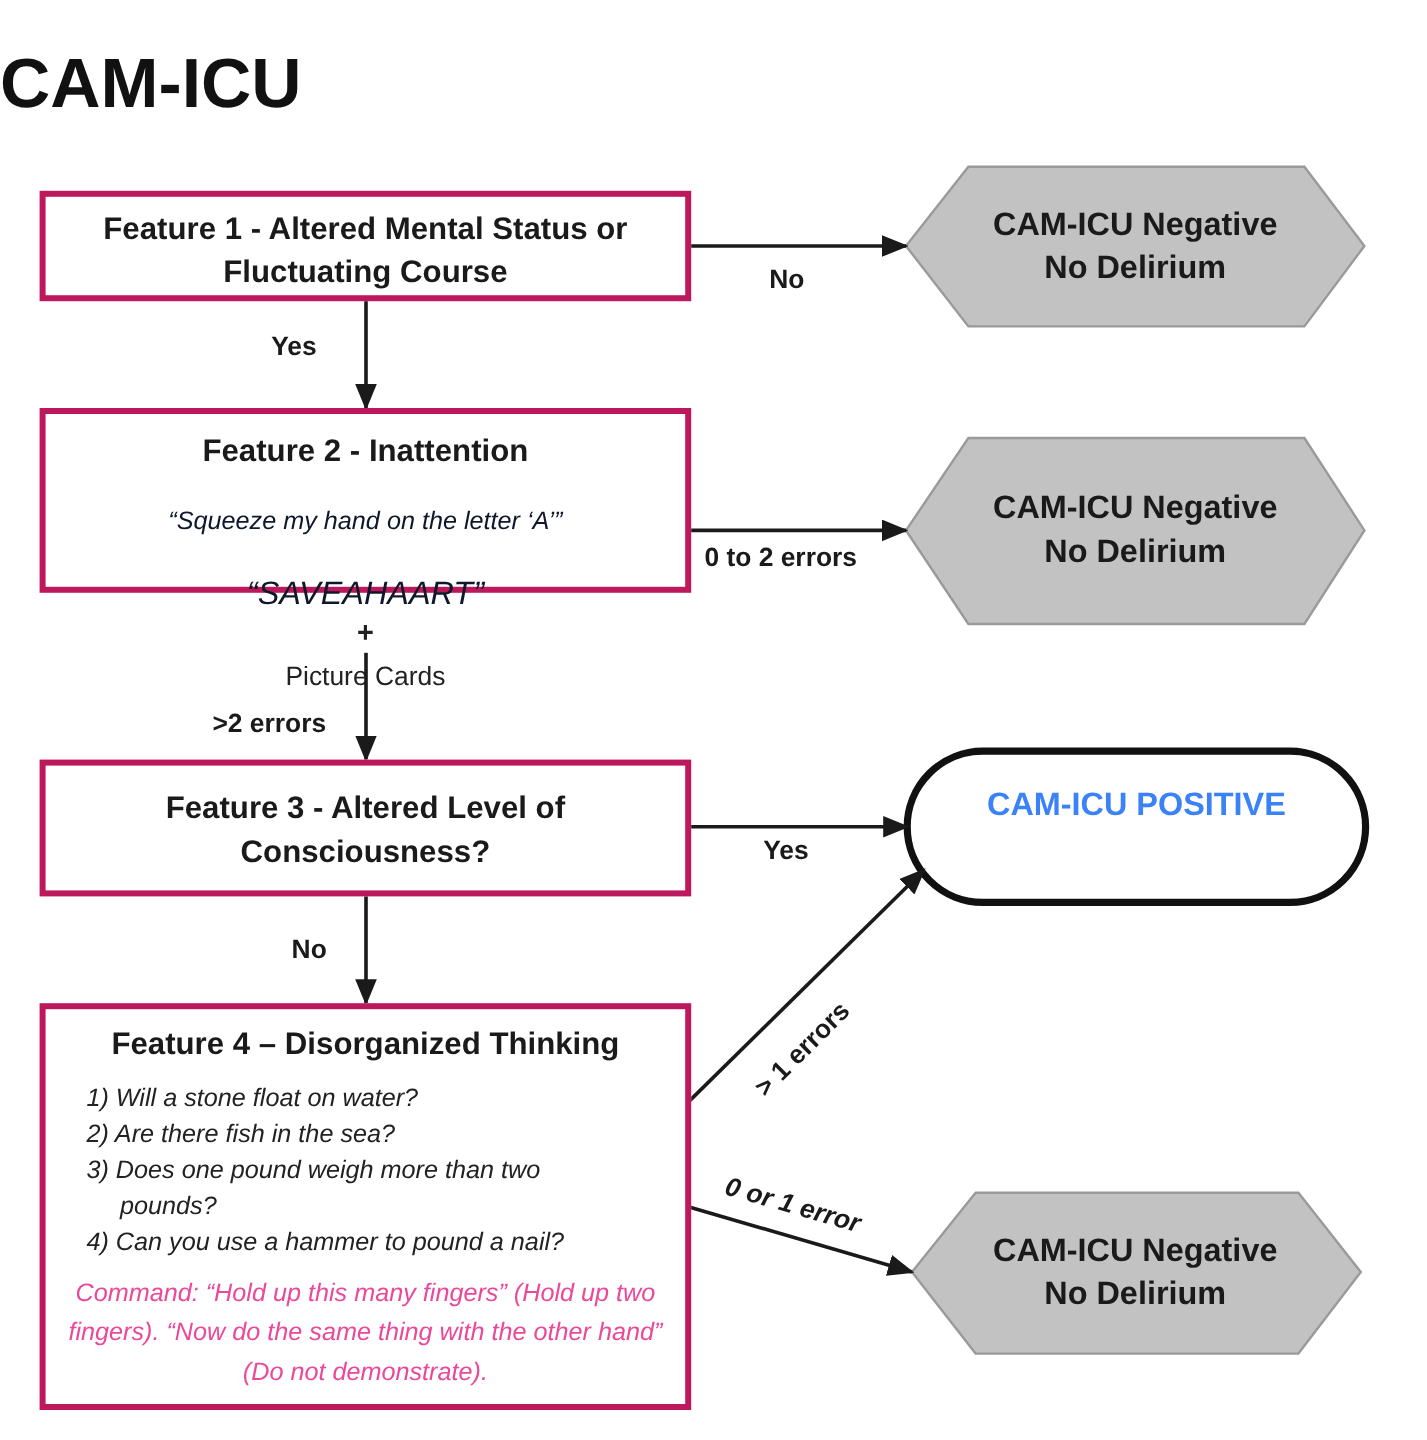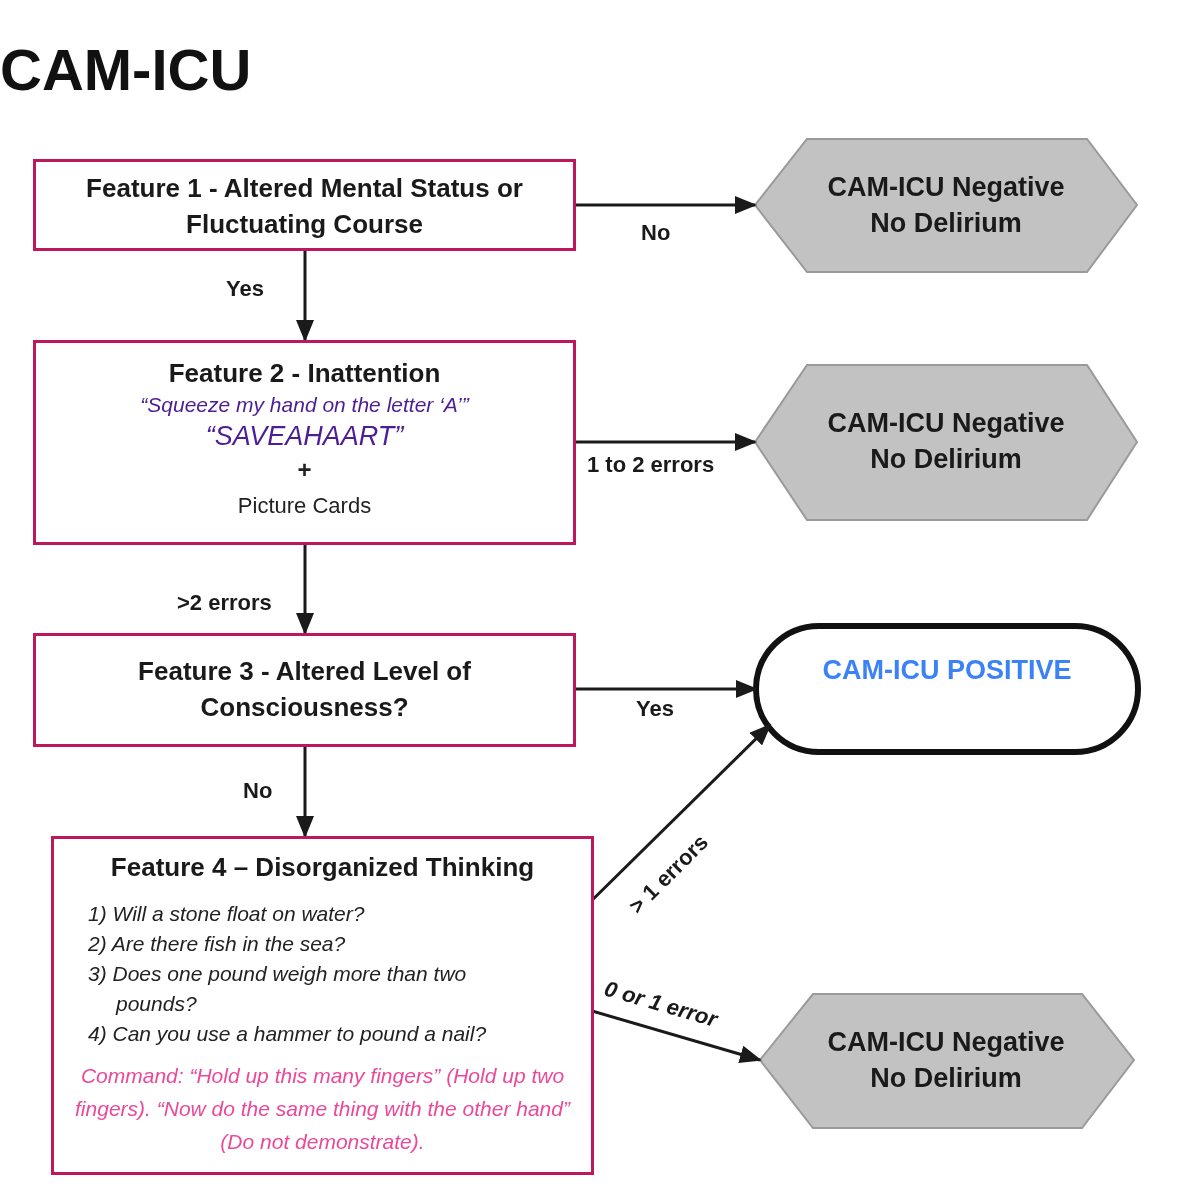--- a/index.html
+++ b/index.html
@@ -1,24 +1,24 @@
 <!DOCTYPE html>
 <html><head>
 <meta charset="utf-8">
 <style>
   html, body { margin: 0; padding: 0; background: #ffffff; }
   body { width: 1189px; height: 1200px; position: relative; overflow: hidden;
          font-family: "Liberation Sans", sans-serif; color: #1a1a1a; }
   #canvas { position: absolute; left: 0; top: 0; width: 1189px; height: 1200px; }
   .title { position: absolute; left: 0; width: 1123px; top: 36px; text-align: left;
            font-weight: bold; font-size: 58px; color: #111; letter-spacing: 0px; }
-  .box { position: absolute; background: #fff; border: 3px solid #be185d; box-sizing: border-box;
+  .box { position: absolute; background: #fff; border: 5px solid #be185d; box-sizing: border-box;
          text-align: center; }
   .box-title { font-weight: bold; font-size: 26px; line-height: 36px; color: #1a1a1a; }
-  .ital { font-style: italic; color: #4c1d95; }
+  .ital { font-style: italic; color: #0f172a; margin-top: 28px; }
   .plain { color: #222; }
   .label { position: absolute; font-weight: bold; font-size: 22px; color: #1a1a1a; white-space: nowrap; }
   .hex-text { position: absolute; text-align: center; font-weight: bold; font-size: 27px; line-height: 36px; color: #1a1a1a; }
   .pill-text { position: absolute; text-align: center; font-weight: bold; font-size: 27px; line-height: 36px; color: #3b82f6; }
   .q-list { text-align: left; font-style: italic; font-size: 21px; line-height: 30px; color: #222;
             margin: 14px 12px 0 34px; padding: 0; list-style: none; }
   .q-list li { padding-left: 28px; text-indent: -28px; }
   .command { font-style: italic; font-size: 21px; line-height: 33px; color: #ec4899; margin: 10px 4px 0 4px; }
 </style>
 </head>
@@ -52,34 +52,34 @@
   <text x="0" y="0" transform="translate(603,995) rotate(16)" font-family="Liberation Sans, sans-serif" font-weight="bold" font-style="italic" font-size="22" fill="#1a1a1a">0 or 1 error</text>
 </svg>
 
 <div class="title">CAM-ICU</div>
 
 <div class="box" style="left:33px; top:159px; width:543px; height:92px; padding-top:8px;">
   <div class="box-title">Feature 1 - Altered Mental Status or</div>
   <div class="box-title">Fluctuating Course</div>
 </div>
 
-<div class="box" style="left:33px; top:340px; width:543px; height:205px; padding-top:12px;">
+<div class="box" style="left:33px; top:340px; width:543px; height:154px; padding-top:12px;">
   <div class="box-title">Feature 2 - Inattention</div>
   <div class="ital" style="font-size:21px; line-height:28px;">“Squeeze my hand on the letter ‘A’”</div>
   <div class="ital" style="font-size:27px; line-height:34px;">“SAVEAHAART”</div>
   <div class="plain" style="font-size:24px; line-height:34px; font-weight:bold;">+</div>
   <div class="plain" style="font-size:22px; line-height:38px;">Picture Cards</div>
 </div>
 
 <div class="box" style="left:33px; top:633px; width:543px; height:114px; padding-top:17px;text-align:center;">
   <div class="box-title">Feature 3 - Altered Level of</div>
   <div class="box-title">Consciousness?</div>
 </div>
 
-<div class="box" style="left:51px; top:836px; width:543px; height:339px; padding-top:10px;">
+<div class="box" style="left:33px; top:836px; width:543px; height:339px; padding-top:10px;">
   <div class="box-title">Feature 4 – Disorganized Thinking</div>
   <ul class="q-list">
     <li>1) Will a stone float on water?</li>
     <li>2) Are there fish in the sea?</li>
     <li style="padding-right:40px;">3) Does one pound weigh more than two pounds?</li>
     <li>4) Can you use a hammer to pound a nail?</li>
   </ul>
   <div class="command">Command: “Hold up this many fingers” (Hold up two fingers).  “Now do the same thing with the other hand” (Do not demonstrate).</div>
 </div>
 
@@ -94,16 +94,16 @@
 <div class="pill-text" style="left:770px; top:652px; width:354px;">
   <div>CAM-ICU POSITIVE</div>
 </div>
 <div class="hex-text" style="left:780px; top:1024px; width:332px;">
   <div>CAM-ICU Negative</div>
   <div>No Delirium</div>
 </div>
 
 <div class="label" style="left:641px; top:220px;">No</div>
 <div class="label" style="left:226px; top:276px;">Yes</div>
-<div class="label" style="left:587px; top:452px;">1 to 2 errors</div>
+<div class="label" style="left:587px; top:452px;">0 to 2 errors</div>
 <div class="label" style="left:177px; top:590px;">&gt;2 errors</div>
 <div class="label" style="left:636px; top:696px;">Yes</div>
 <div class="label" style="left:243px; top:778px;">No</div>
 
 </body></html>

